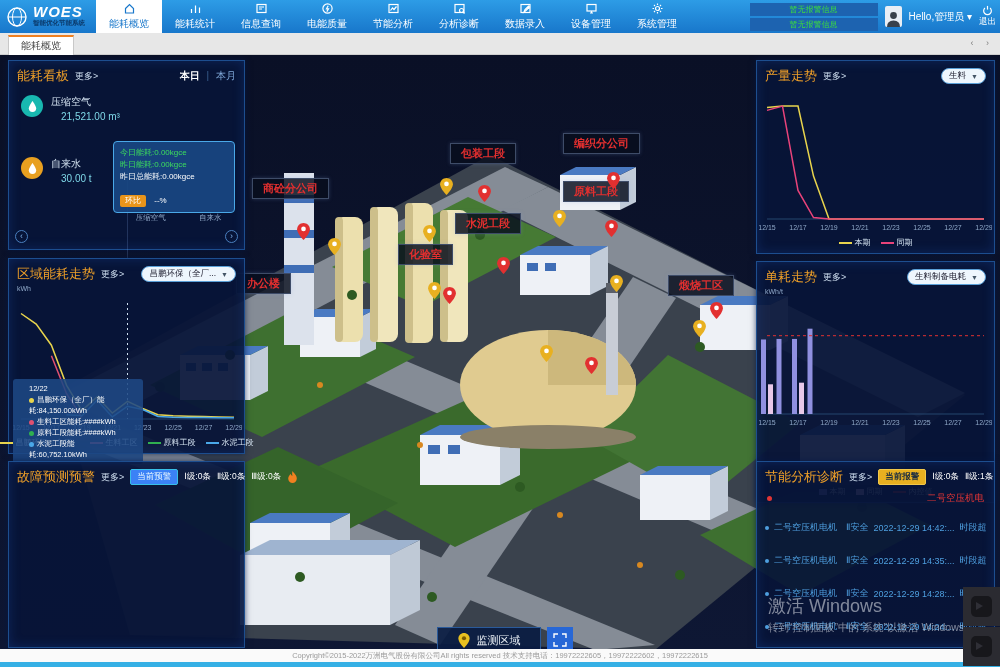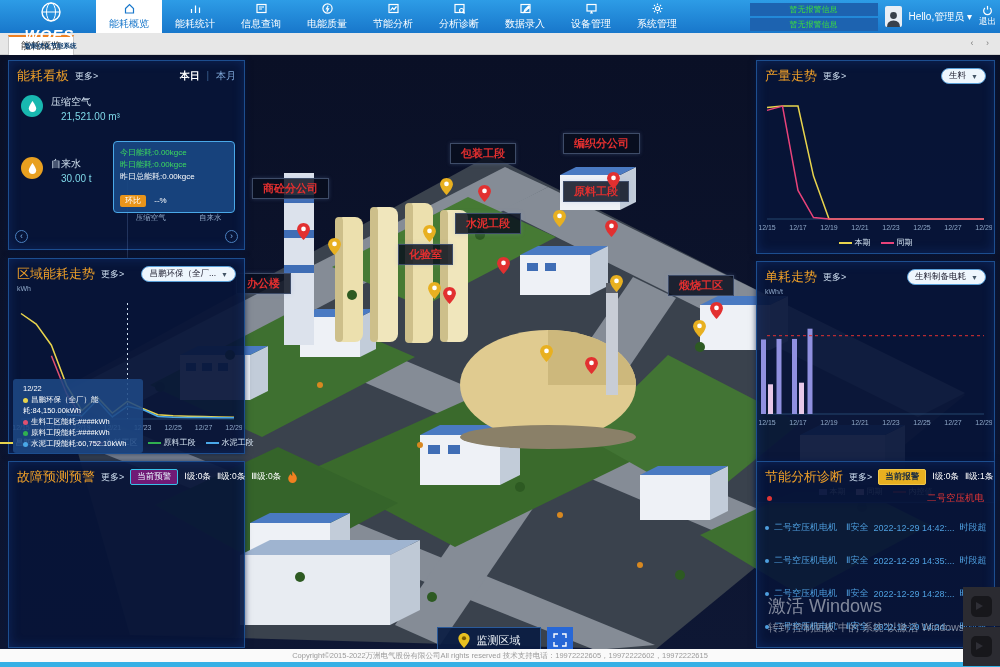--- a/index.html
+++ b/index.html
@@ -2,21 +2,21 @@
 <html><head>
 <meta charset="utf-8">
 <style>
   * { box-sizing: border-box; margin: 0; padding: 0; }
   html,body { width:1000px; height:667px; }
   body { position:relative; overflow:hidden; background:#0a0f24; font-family:"Liberation Sans",sans-serif; }
 
   
   .header { position:absolute; top:0; left:0; width:1000px; height:33px; z-index:50;
     background:linear-gradient(#2d9ce6,#1877cb); display:flex; align-items:stretch; color:#fff; }
-  .logo { width:96px; display:flex; align-items:center; gap:4px; padding-left:5px;flex-direction:column; }
+  .logo { width:96px; display:flex; align-items:center; gap:4px; padding-left:5px; }
   .logo svg { width:24px; height:24px; flex:none; }
   .logo-t { font-size:15px; font-weight:bold; font-style:italic; letter-spacing:1px; line-height:14px; }
   .logo-s { font-size:6.5px; color:#0b3a6b; font-weight:bold; white-space:nowrap; }
   .nav { display:flex; }
   .nav-item { width:66px; display:flex; flex-direction:column; align-items:center; justify-content:center;
     gap:2px; font-size:10px; cursor:pointer; color:#fff; }
   .nav-item svg { width:13px; height:13px; stroke:currentColor; fill:none; stroke-width:1.2; }
   .nav-item.active { background:#fff; color:#1877cb; }
   .header-right { margin-left:auto; display:flex; align-items:center; gap:7px; padding-right:4px; }
   .banners { display:flex; flex-direction:column; gap:2px; }
@@ -51,21 +51,21 @@
   .panel { position:absolute; z-index:20; background:rgba(7,20,56,.93); border:1px solid #1d4e8f;
     box-shadow:inset 0 0 12px rgba(25,80,180,.30), 0 0 6px rgba(5,25,70,.7); }
   .panel-header { display:flex; align-items:center; padding:6px 8px 2px; gap:6px; }
   .panel-title { color:#f0a028; font-weight:normal; font-size:13px; white-space:nowrap; }
   .more { color:#cfdff0; font-size:9px; cursor:pointer; white-space:nowrap; }
   .dropdown { margin-left:auto; background:#eef6fd; border:1px solid #5aa0d8; border-radius:9px;
     color:#223; font-size:8.5px; padding:1px 7px; display:flex; align-items:center; gap:5px;
     max-width:110px; white-space:nowrap; cursor:pointer; }
   .dd-arrow { font-size:7px; color:#456; }
   .hbadge { font-size:8.5px; padding:1px 6px; border-radius:2px; white-space:nowrap; cursor:pointer; }
-  .hbadge.cyan { background:#701a75; border:1px solid #38c0e8; color:#eaf8ff; }
+  .hbadge.cyan { background:#3b82f6; border:1px solid #38c0e8; color:#eaf8ff; }
   .hbadge.amber { background:#e8b020; border:1px solid #f2c84a; color:#203040; font-weight:bold; }
   .counts { display:flex; gap:6px; font-size:8.5px; color:#fff; white-space:nowrap; }
   .flame { width:11px; height:13px; flex:none; }
 
   #p-kanban { left:8px;  top:60px;  width:237px; height:190px; }
   #p-region { left:8px;  top:258px; width:237px; height:196px; }
   #p-fault  { left:8px;  top:461px; width:237px; height:187px; }
   #p-prod   { left:756px; top:60px;  width:239px; height:194px; }
   #p-unit   { left:756px; top:261px; width:239px; height:242px; }
   #p-diag   { left:756px; top:461px; width:239px; height:187px; }
@@ -94,21 +94,21 @@
     color:#7fb0e8; font-size:9px; line-height:11px; text-align:center; cursor:pointer; }
 
   
   .chart-wrap { position:relative; }
   .ylab { position:absolute; left:8px; top:0px; font-size:7px; color:#8fa8c8; }
   .legend { position:absolute; bottom:5px; left:0; right:0; display:flex; justify-content:center; gap:10px;
     font-size:8px; color:#d5e4f2; white-space:nowrap;align-items:center; }
   .legend .sw-line { display:inline-block; width:13px; height:2px; vertical-align:middle; margin-right:3px; }
   .legend .sw-sq { display:inline-block; width:8px; height:6px; vertical-align:middle; margin-right:3px; }
   .rg-tip { position:absolute; left:4px; top:94px; width:130px; background:rgba(30,72,132,.88);
-    border-radius:3px; padding:4px 10px; font-size:7.5px; line-height:11px; color:#fff; z-index:3; }
+    border-radius:3px; padding:4px 16px; font-size:7.5px; line-height:11px; color:#fff; z-index:3; }
   .rg-tip b { font-weight:normal; }
   .dot { display:inline-block; width:5px; height:5px; border-radius:50%; margin-right:3px; vertical-align:middle; }
 
   
   .marquee { display:flex; justify-content:space-between; align-items:center; padding:4px 10px 2px;
     color:#e23535; font-size:9.5px; }
   .marquee .rdot { width:5px; height:5px; border-radius:50%; background:#e23535; }
   .diag-list { padding:4px 8px; }
   .diag-row { display:flex; align-items:center; gap:5px; color:#4e9fdf; font-size:9px;
     white-space:nowrap; overflow:hidden; height:33px; }

